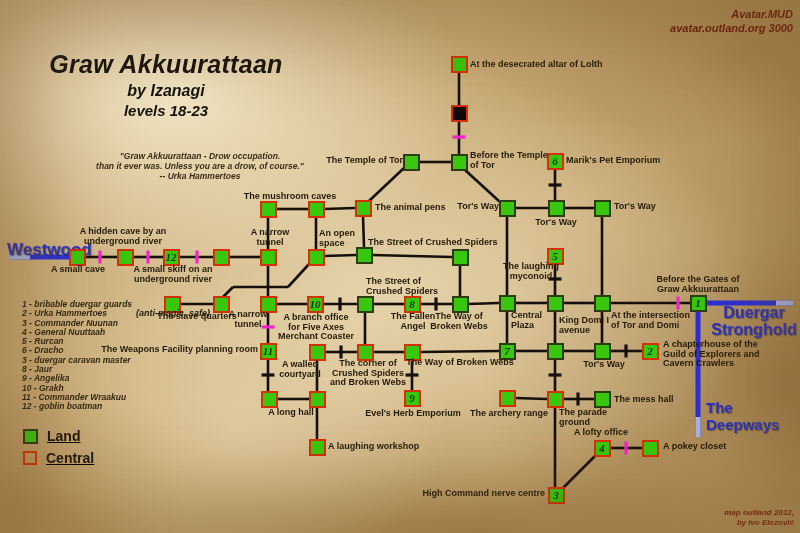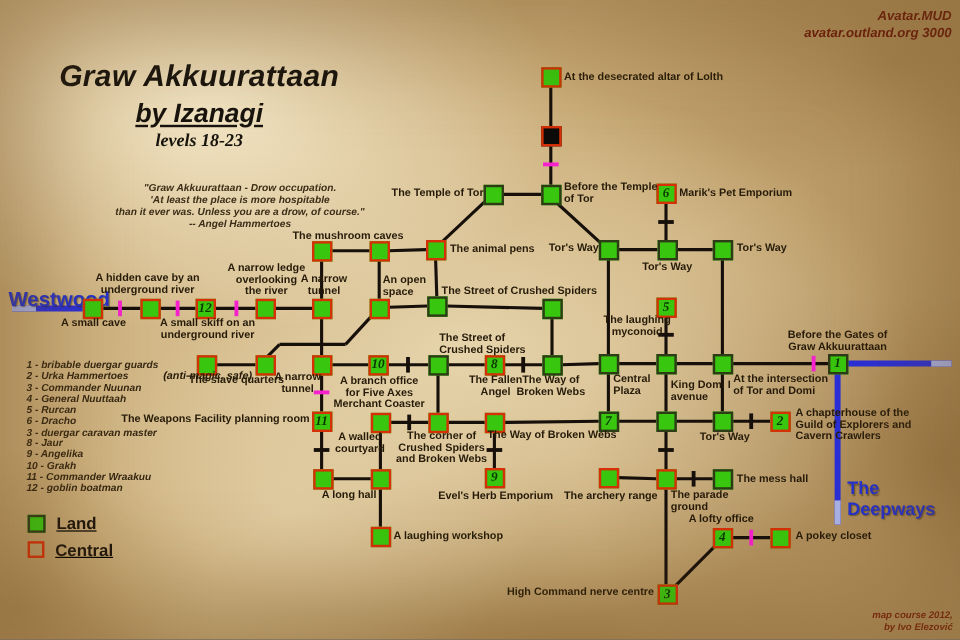--- a/index.html
+++ b/index.html
@@ -18,22 +18,22 @@
   }
   .stage::after{
     content:"";position:absolute;inset:0;pointer-events:none;
     box-shadow:inset 0 0 90px 25px rgba(104,70,26,0.4);
   }
   .brand{position:absolute;top:7px;right:7px;text-align:right;font-style:italic;font-weight:bold;
     font-size:11px;line-height:14px;color:var(--brand-red);}
   .title-block{position:absolute;left:24px;top:50px;width:284px;text-align:center;
     font-style:italic;font-weight:bold;color:#17130d;}
   .title-1{font-size:25px;letter-spacing:.3px;}
-  .title-2{font-size:22px;margin-top:3px;text-decoration:underline;}
-  .title-3{font-size:15px;margin-top:2px;font-family:Liberation Serif, serif;}
+  .title-2{font-size:16px;margin-top:3px;}
+  .title-3{font-size:15px;margin-top:2px;}
   .quote-block{position:absolute;left:52px;top:151px;width:296px;text-align:center;
     font-size:8.5px;font-style:italic;font-weight:bold;color:#3c2d17;line-height:10px;}
   .npc-list{position:absolute;left:22px;top:300px;font-size:8.5px;font-style:italic;font-weight:bold;
     color:#352712;line-height:9.3px;}
   .legend{position:absolute;left:23px;top:425px;text-decoration:underline;}
   .legend-row{display:flex;align-items:center;height:22px;}
   .sw-land{width:11px;height:11px;border:2.5px solid var(--border-dark);background:var(--room-green);}
   .sw-cursed{width:10px;height:10px;border:2.5px solid var(--cursed-red);background:transparent;}
   .legend-label{margin-left:9px;font-size:14px;font-weight:bold;color:#1d150b;}
   .exit-westwood{position:absolute;left:7px;top:240px;font-size:17px;font-weight:bold;
@@ -153,23 +153,22 @@
   </div>
 
   <div class="title-block">
     <div class="title-1">Graw Akkuurattaan</div>
     <div class="title-2">by Izanagi</div>
     <div class="title-3">levels 18-23</div>
   </div>
 
   <div class="quote-block">
     <div>"Graw Akkuurattaan - Drow occupation.</div>
-    <div>'At least the place is more hospitable</div>
     <div>than it ever was. Unless you are a drow, of course."</div>
-    <div>-- Angel Hammertoes</div>
+    <div>-- Urka Hammertoes</div>
   </div>
 
   <div class="npc-list">
       <div>1 - bribable duergar guards</div>
       <div>2 - Urka Hammertoes</div>
       <div>3 - Commander Nuunan</div>
       <div>4 - General Nuuttaah</div>
       <div>5 - Rurcan</div>
       <div>6 - Dracho</div>
       <div>3 - duergar caravan master</div>
@@ -185,24 +184,28 @@
       <div class="sw-land"></div>
       <div class="legend-label">Land</div>
     </div>
     <div class="legend-row">
       <div class="sw-cursed"></div>
       <div class="legend-label">Central</div>
     </div>
   </div>
 
   <div class="exit-westwood">Westwood</div>
+  <div class="exit-duergar">
+    <div>Duergar</div>
+    <div>Stronghold</div>
+  </div>
   <div class="exit-deepways">The Deepways</div>
 
   <div class="credit">
-    <div>map course 2012,</div>
+    <div>map outland 2012,</div>
     <div>by Ivo Elezović</div>
   </div>
 
 <div class="room cursed" style="left: 450.5px; top: 55.5px;"></div>
     <div class="room dark" style="left: 450.5px; top: 104.5px;"></div>
     <div class="room land" style="left: 450.5px; top: 153.5px;"></div>
     <div class="room land" style="left: 402.5px; top: 153.5px;"></div>
     <div class="room cursed" style="left: 546.5px; top: 152.5px;">
       <span class="num">6</span>
     </div>
@@ -277,23 +280,20 @@
 of Tor</div>
     <div class="map-label align-right" style="left: 403px; top: 156px;">The Temple of Tor</div>
     <div class="map-label align-left" style="left: 566px; top: 156px;">Marik's Pet Emporium</div>
     <div class="map-label align-right" style="left: 499px; top: 202px;">Tor's Way</div>
     <div class="map-label align-center" style="left: 556px; top: 218px;">Tor's Way</div>
     <div class="map-label align-left" style="left: 614px; top: 202px;">Tor's Way</div>
     <div class="map-label align-center" style="left: 290px; top: 192px;">The mushroom caves</div>
     <div class="map-label align-left" style="left: 375px; top: 203px;">The animal pens</div>
     <div class="map-label align-center" style="left: 123px; top: 227px;">A hidden cave by an
 underground river</div>
-    <div class="map-label align-center" style="left: 222px; top: 219px;">A narrow ledge
-overlooking
-the river</div>
     <div class="map-label align-center" style="left: 270px; top: 228px;">A narrow
 tunnel</div>
     <div class="map-label align-left" style="left: 319px; top: 229px;">An open
 space</div>
     <div class="map-label align-left" style="left: 368px; top: 238px;">The Street of Crushed Spiders</div>
     <div class="map-label align-center" style="left: 78px; top: 265px;">A small cave</div>
     <div class="map-label align-center" style="left: 173px; top: 265px;">A small skiff on an
 underground river</div>
     <div class="map-label align-center it" style="left: 173px; top: 292px; margin-top: 17px;">(anti-magic, safe)</div>
     <div class="map-label align-center" style="left: 531px; top: 262px;">The laughing

